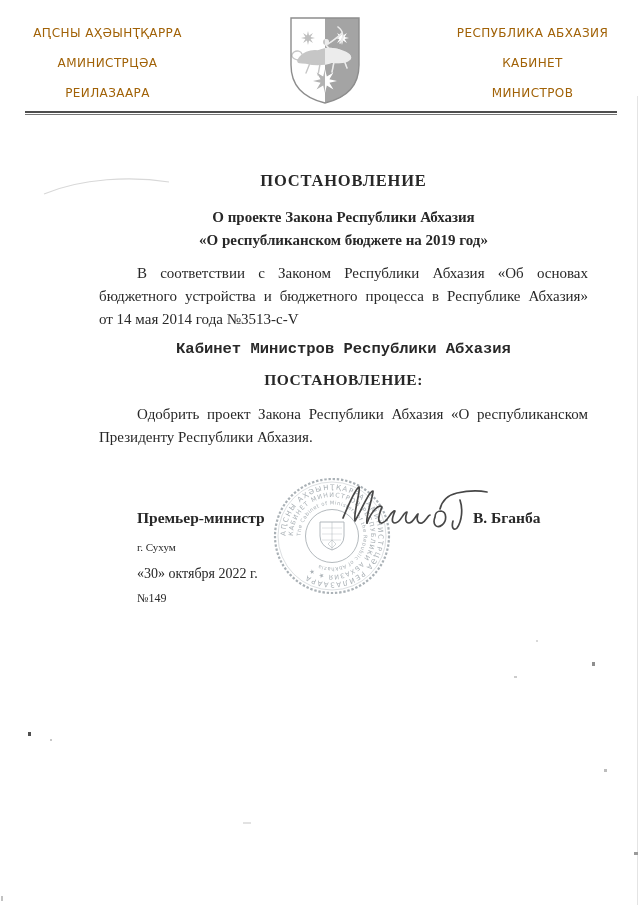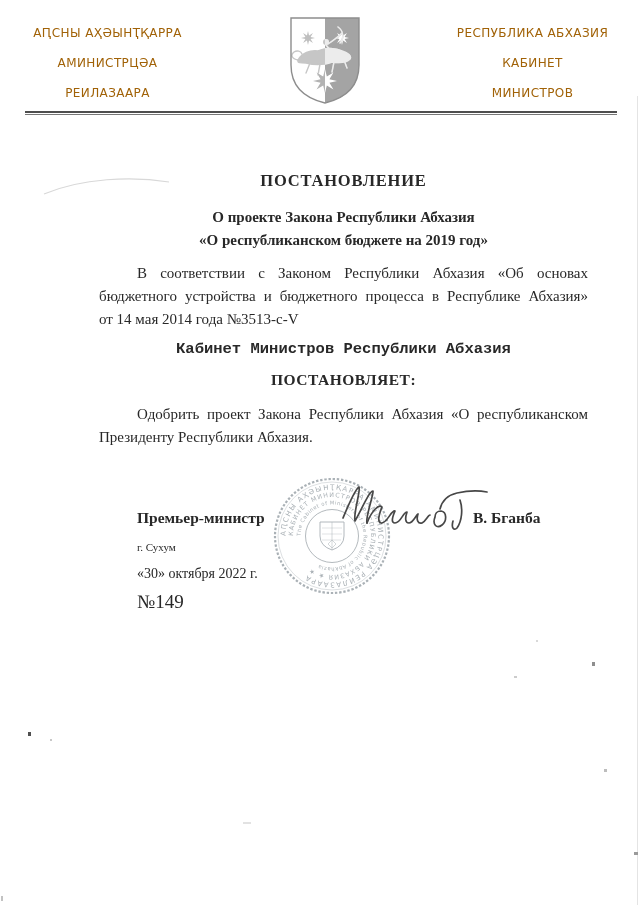--- a/index.html
+++ b/index.html
@@ -29,21 +29,21 @@
   .jline{text-align:justify;text-align-last:justify;}
   .indent{padding-left:38px;}
   .issuer{top:340px;text-align:center;font-weight:bold;font-size:15.5px;font-family:Liberation Mono, monospace;}
   .resolve{top:371px;text-align:center;font-weight:bold;font-size:15.5px;letter-spacing:0.5px;}
 
   
   .sig-role{position:absolute;left:137px;top:509px;font-weight:bold;font-size:15.5px;}
   .sig-name{position:absolute;left:473px;top:509px;font-weight:bold;font-size:15.5px;}
   .sig-city{position:absolute;left:137px;top:541px;font-size:11px;}
   .sig-date{position:absolute;left:137px;top:566px;font-size:14px;}
-  .sig-num{position:absolute;left:137px;top:591px;font-size:19px;}
+  .sig-num{position:absolute;left:137px;top:591px;font-size:12px;}
 
   .stamp{position:absolute;left:272px;top:476px;width:120px;height:120px;}
   .stamp text{fill:#a9b0b5;font-family:"DejaVu Sans","Liberation Sans",sans-serif;}
   .stamp .r1{font-size:7px;letter-spacing:1.4px;}
   .stamp .r2{font-size:6.3px;letter-spacing:1.0px;}
   .stamp .r3{font-size:5.2px;letter-spacing:0.5px;}
   .signature{position:absolute;left:336px;top:476px;width:160px;height:64px;}
 
   
   .speck{position:absolute;}
@@ -117,21 +117,21 @@
     <div>«О республиканском бюджете на 2019 год»</div>
   </div>
 
   <div class="col para p1">
     <div class="jline indent">В соответствии с Законом Республики Абхазия «Об основах</div>
     <div class="jline">бюджетного устройства и бюджетного процесса в Республике Абхазия»</div>
     <div>от 14 мая 2014 года №3513-с-V</div>
   </div>
 
   <div class="col issuer">Кабинет Министров Республики Абхазия</div>
-  <div class="col resolve">ПОСТАНОВЛЯЕТ:</div>
+  <div class="col resolve">ПОСТАНОВЛЕНИЕ:</div>
 
   <div class="col para p2">
     <div class="jline indent">Одобрить проект Закона Республики Абхазия «О республиканском</div>
     <div>Президенту Республики Абхазия.</div>
   </div>
 
   <div class="sig-role">Премьер-министр</div>
 
   <svg class="stamp" viewBox="0 0 120 120">
     <defs>

